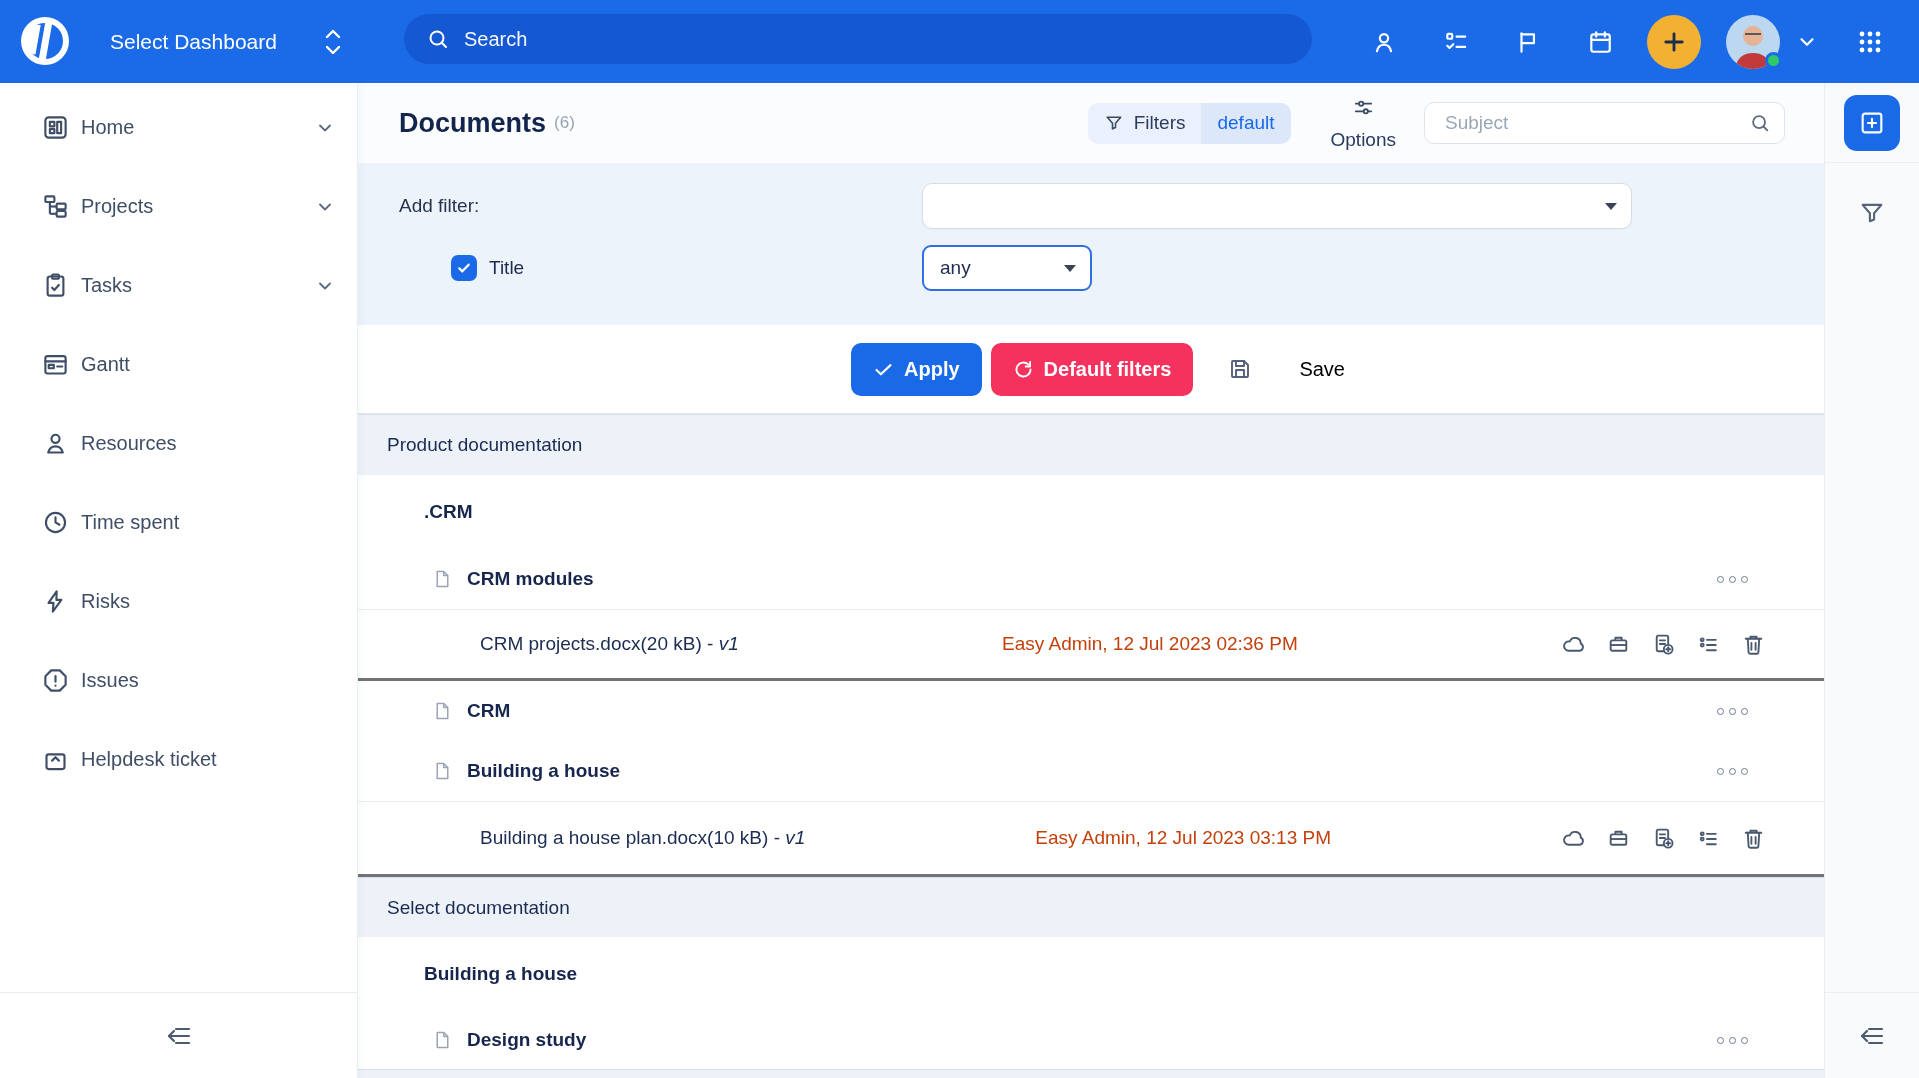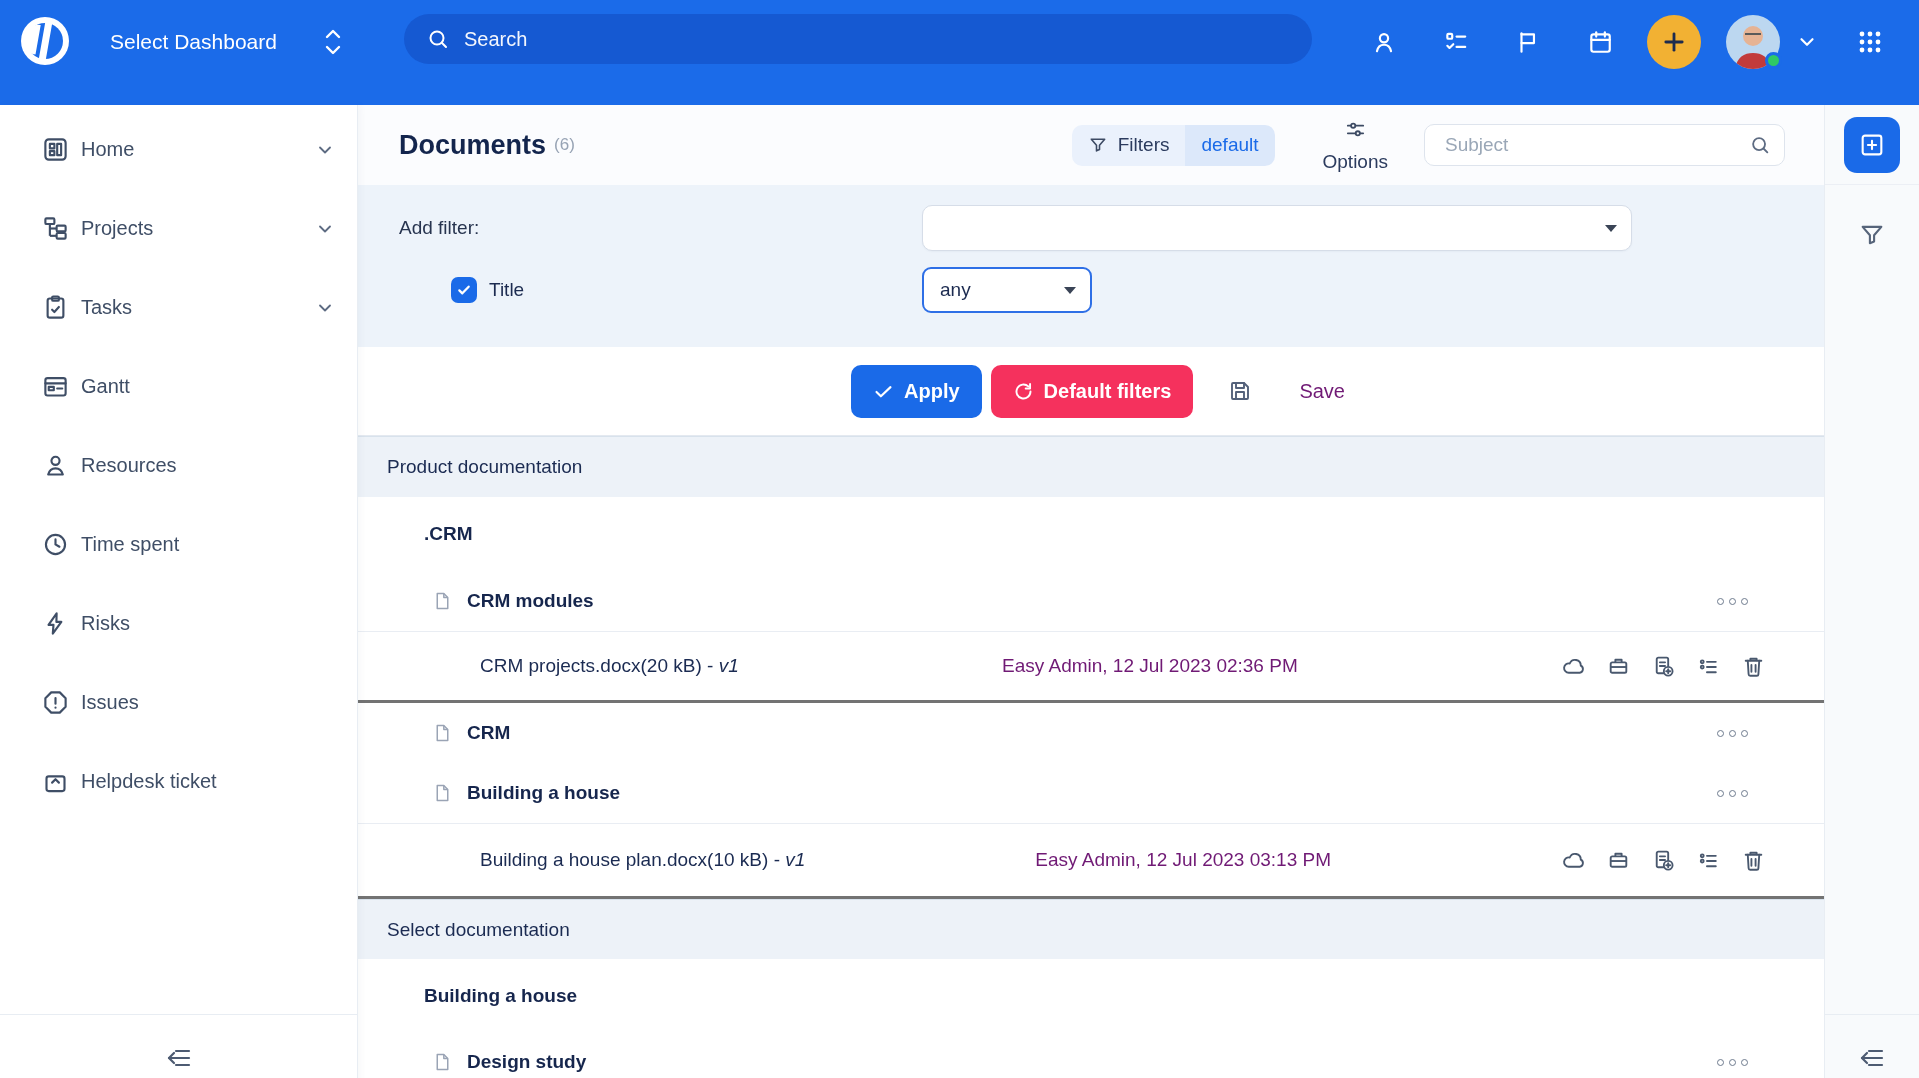--- a/index.html
+++ b/index.html
@@ -1,20 +1,20 @@
 <!DOCTYPE html>
 <html><head>
 <meta charset="utf-8">
 <style>
   * { margin:0; padding:0; box-sizing:border-box; }
   html,body { width:1919px; height:1078px; overflow:hidden; background:#fff;
     font-family:"Liberation Sans", sans-serif; color:#1f2d52; }
 
   
-  .topbar { position:relative; height:105px; background:#1b6be9; display:flex; align-items:center; }
+  .topbar { position:relative; height:83px; background:#1b6be9; display:flex; align-items:center; }
   .logo { position:absolute; left:18px; top:14px; width:54px; height:54px; cursor:pointer; }
   .dash-select { position:absolute; left:110px; top:0; height:83px; display:flex; align-items:center; gap:44px;
     color:#fff; font-size:21px; font-weight:500; cursor:pointer; }
   .searchbar { position:absolute; left:404px; top:14px; width:908px; height:50px; border-radius:25px;
     background:#1559d2; display:flex; align-items:center; padding:0 12px 0 22px; }
   .searchbar svg { flex:none; }
   .searchbar input { flex:1; margin-left:14px; background:transparent; border:none; outline:none;
     color:#fff; font-size:20px; font-family:"Liberation Sans", sans-serif; }
   .searchbar input::placeholder { color:rgba(255,255,255,.95); }
   .tb-right { position:absolute; right:35px; top:0; height:83px; display:flex; align-items:center; }
@@ -40,21 +40,21 @@
   .nav-item .nlabel { margin-left:12px; font-size:20px; color:#3f4e66; }
   .nav-item .nchev { margin-left:auto; width:20px; height:20px; color:#5d6b82; }
   .sb-bottom { border-top:1px solid #e8edf3; height:86px; display:flex; align-items:center; justify-content:center; }
   .collapse-ic { width:32px; height:32px; color:#4d5b72; cursor:pointer; }
 
   
   .main { width:1466px; display:flex; flex-direction:column; background:#fff; }
   .main-header { height:80px; background:#fbfcfe; display:flex; align-items:center; padding:0 39px 0 41px; }
   .page-title { font-size:27px; font-weight:700; color:#13254d; }
   .page-count { font-size:17px; color:#97a3b4; margin-left:8px; }
-  .hdr-right { margin-left:auto; display:flex; align-items:center; gap:16px; }
+  .hdr-right { margin-left:auto; display:flex; align-items:center; gap:8px; }
   .filters-pill { display:flex; align-items:stretch; border-radius:10px; overflow:hidden; cursor:pointer; }
   .filters-seg1 { background:#eaf1fc; display:flex; align-items:center; gap:10px; padding:0 16px; height:41px;
     font-size:19px; color:#2b3b5e; }
   .filters-seg1 svg { width:20px; height:20px; color:#3c4a63; }
   .filters-seg2 { background:#dce8fa; display:flex; align-items:center; padding:0 16px; height:41px;
     font-size:19px; color:#1a6ae8; font-weight:500; }
   .options-btn { display:flex; align-items:center; gap:10px; margin-left:32px; font-size:19px; color:#2b3b5e; cursor:pointer;flex-direction:column; }
   .options-btn svg { width:23px; height:23px; color:#3c4a63; }
   .subject-box { position:relative; margin-left:20px; width:361px; height:42px; }
   .subject-box input { width:100%; height:100%; border:1px solid #dee4ed; border-radius:10px; background:#fff;
@@ -80,39 +80,39 @@
     position:relative; display:flex; align-items:center; padding-left:16px; font-size:19px; color:#1c2b50; cursor:pointer; }
 
   
   .actions-row { height:89px; background:#fff; display:flex; align-items:center; padding-left:493px;
     border-bottom:1px solid #e4e9f0; }
   .btn { height:53px; border:none; border-radius:10px; display:flex; align-items:center; gap:10px;
     font-size:20px; font-weight:600; color:#fff; cursor:pointer; font-family:"Liberation Sans", sans-serif; padding:0 22px; }
   .btn svg { width:21px; height:21px; }
   .btn-apply { background:#1a6ae8; }
   .btn-default { background:#f5315d; margin-left:9px; }
-  .btn-save { background:transparent; color:#701a75; font-weight:500; margin-left:25px; padding:0 10px;gap:47px; }
+  .btn-save { background:transparent; color:#000000; font-weight:500; margin-left:25px; padding:0 10px;gap:47px; }
   .btn-save svg { width:24px; height:24px; color:#53617a; }
 
   
   .doclist { flex:1; background:#fff; overflow:hidden; }
   .section-hdr { height:61px; background:#edf2f8; border-top:1px solid #d8e2ec; display:flex; align-items:center;
     padding-left:29px; font-size:19px; color:#1b2b52; }
   .row-group { height:74px; display:flex; align-items:center; padding-left:66px;
     font-size:19px; font-weight:700; color:#16264d; }
   .row-folder { height:60px; display:flex; align-items:center; padding-left:74px; }
   .row-folder .doc-ic { width:21px; height:24px; color:#9aa4b5; flex:none; }
   .row-folder .fname { margin-left:14px; font-size:19px; font-weight:700; color:#16264d; cursor:pointer; }
   .menu-dots { margin-left:auto; margin-right:76px; display:flex; gap:5px; cursor:pointer; }
   .menu-dots i { width:7px; height:7px; border:1.6px solid #6e7b8e; border-radius:50%; display:block; }
   .row-file { height:72px; display:flex; align-items:center; padding-left:122px;
     border-top:1px solid #e9edf3; border-bottom:3px solid #737373; }
   .row-file .fname { font-size:19px; color:#1b2b52; cursor:pointer; white-space:nowrap; }
   .row-file .fver { font-style:italic; }
-  .row-file .fmeta { flex:1; text-align:center; font-size:19px; color:#701a75; white-space:nowrap; }
+  .row-file .fmeta { flex:1; text-align:center; font-size:19px; color:#c2410c; white-space:nowrap; }
   .file-acts { display:flex; align-items:center; gap:20px; margin-right:58px; }
   .file-acts svg { width:25px; height:25px; color:#49586e; cursor:pointer; }
   .list-tail { height:12px; background:#edf2f8; border-top:1px solid #d8e2ec; }
 
   
   .rightbar { width:95px; background:#f8fafc; border-left:1px solid #e8edf3; display:flex; flex-direction:column; }
   .rb-head { height:80px; border-bottom:1px solid #eceff5; display:flex; align-items:center; justify-content:center; }
   .rb-add { width:56px; height:56px; border-radius:13px; background:#1a6ae8; display:flex; align-items:center;
     justify-content:center; color:#fff; cursor:pointer; }
   .rb-add svg { width:28px; height:28px; }

